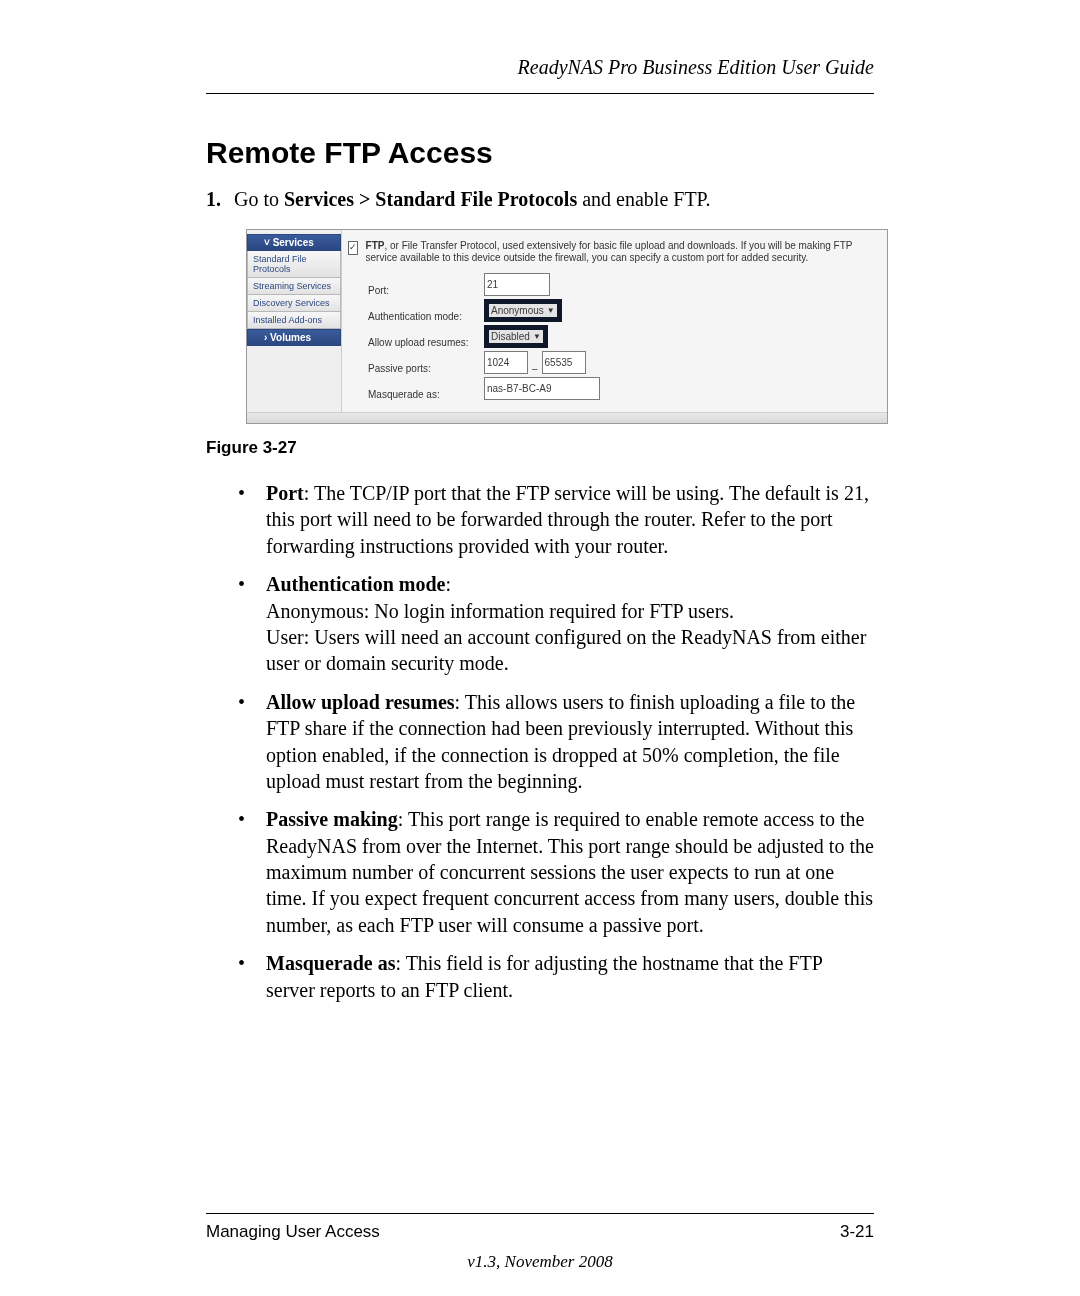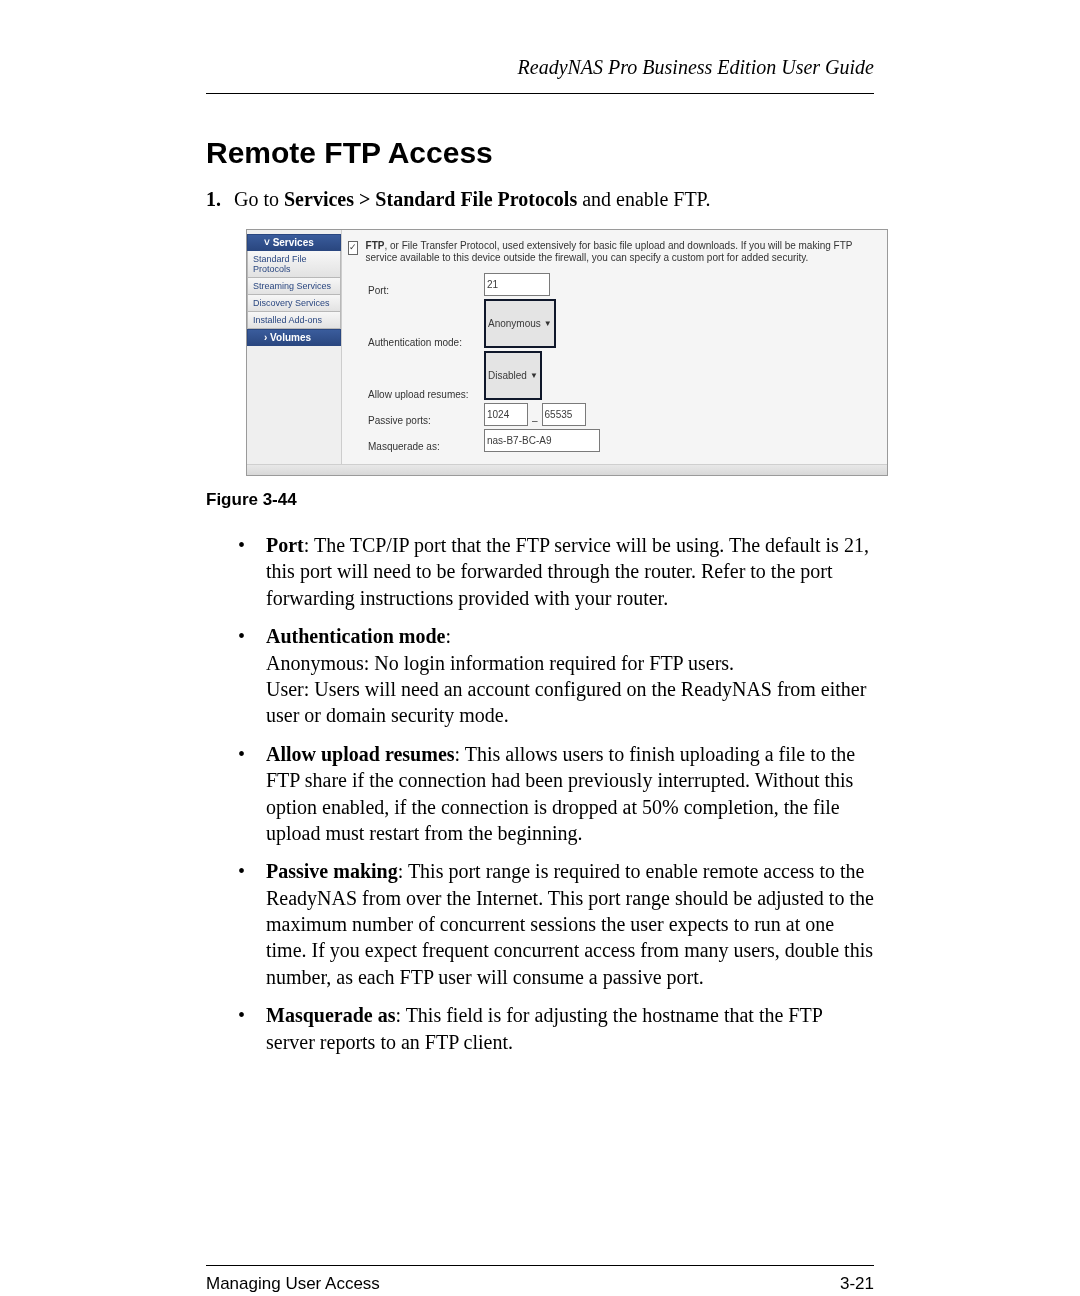--- a/index.html
+++ b/index.html
@@ -17,21 +17,21 @@
 .nav-hdr{background:linear-gradient(#3a5c9c,#2a4780);color:#fff;font-weight:bold;padding:2px 16px;font-size:10px;border:1px solid #2a4780}
 .nav-item{background:linear-gradient(#f7f7f7,#e2e2e2);border:1px solid #b8b8b8;border-top:none;padding:3px 5px;color:#2a4780;font-size:9px}
 .content{flex:1;padding:6px 10px 12px 6px;background:#f5f5f5;border-left:1px solid #cdcdcd}
 .row0{display:flex;align-items:flex-start;padding:4px 0 6px}
 .chk{width:12px;height:12px;border:1px solid #666;background:#fff;margin:1px 8px 0 0;font-size:9px;line-height:10px;text-align:center}
 .desc{font-size:10px;line-height:12px;color:#333}
 .desc b{font-weight:bold}
 .form-row{display:flex;align-items:flex-end;margin:3px 0 0 20px}
 .lbl{width:116px;font-size:10px;color:#333}
 .field{border:1px solid #7a7a7a;background:#fff;padding:4px 2px;font-size:10px;height:13px;display:inline-flex;align-items:center}
-.sel{border:2px solid #0f172a;background:#e4e4e4;padding:16px 2px;font-size:10px;height:13px;display:inline-flex;align-items:center}
+.sel{border:5px solid #0f172a;background:#e4e4e4;padding:0 2px;font-size:10px;height:13px;display:inline-flex;align-items:center}
 .sel .arrow{margin-left:3px;font-size:8px;color:#333}
 .dash{margin:0 4px}
 .shot-bot{height:10px;background:linear-gradient(#e8e8e8,#d8d8d8);border-top:1px solid #cfcfcf}
 
 .fig-cap{font-family:Arial,Helvetica,sans-serif;font-weight:bold;font-size:17px;margin:14px 0 22px}
 
 ul.bullets{margin:0 0 0 32px;padding:0;list-style:none;font-size:20px;line-height:1.32}
 ul.bullets>li{display:flex;margin-bottom:12px}
 ul.bullets .dot{min-width:28px}
 ul.bullets .body{flex:1}
@@ -97,21 +97,21 @@
         </div>
         <div class="form-row">
           <div class="lbl">Masquerade as:</div>
           <div class="field" style="width:110px">nas-B7-BC-A9</div>
         </div>
       </div>
     </div>
     <div class="shot-bot"></div>
   </div>
 
-  <div class="fig-cap">Figure 3-44</div>
+  <div class="fig-cap">Figure 3-27</div>
 
   <ul class="bullets">
     <li>
       <span class="dot">•</span>
       <span class="body"><b>Port</b><span>: The TCP/IP port that the FTP service will be using. The default is 21, this port will need to be forwarded through the router. Refer to the port forwarding instructions provided with your router.</span></span>
     </li>
     <li>
       <span class="dot">•</span>
       <span class="body"><b>Authentication mode</b><span>:</span><br>
         <span>Anonymous: No login information required for FTP users.</span><br>
@@ -130,13 +130,14 @@
       <span class="dot">•</span>
       <span class="body"><b>Masquerade as</b><span>: This field is for adjusting the hostname that the FTP server reports to an FTP client.</span></span>
     </li>
   </ul>
 
   <div class="bottom-rule"></div>
   <div class="footer-row">
     <span>Managing User Access</span>
     <span>3-21</span>
   </div>
+  <div class="ver">v1.3, November 2008</div>
 </div>
 
 </body></html>

